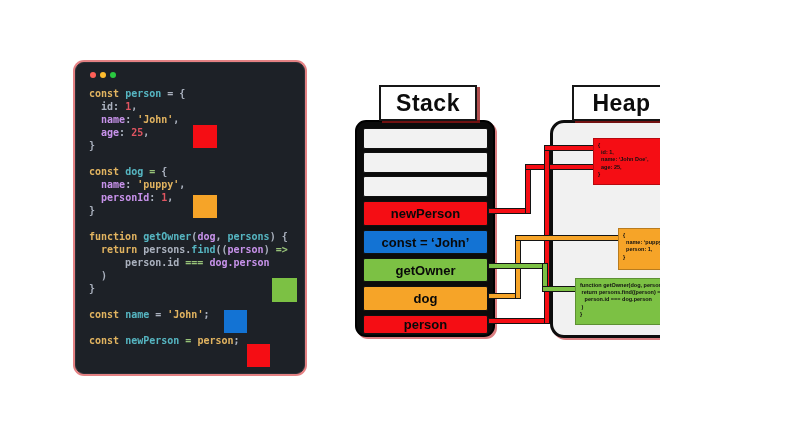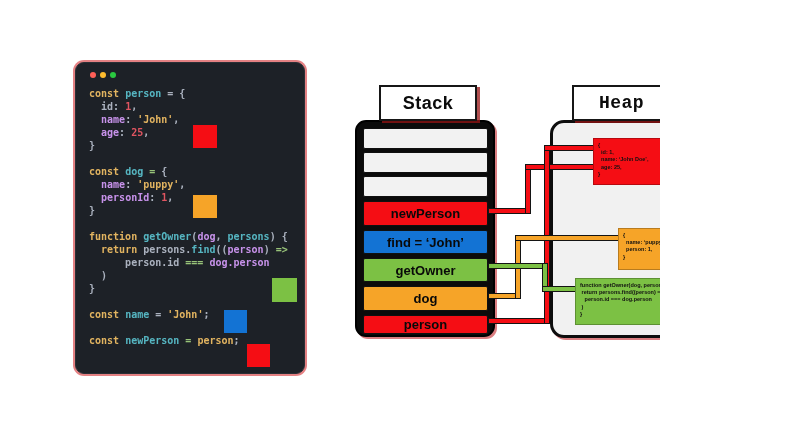--- a/index.html
+++ b/index.html
@@ -21,24 +21,24 @@
   .tok-prop{color:#c792ea}
   .tok-num{color:#e05561}
   .tok-str{color:#e2b460}
   .tok-green{color:#98c379}
   .tok-plain{color:#abb2bf}
   .sq{position:absolute;}
 
   
   .mem-label{position:absolute;background:#ffffff;border:2px solid #161616;
              display:flex;align-items:center;justify-content:center;
-             font-weight:bold;font-size:18px;color:#0c0c0c;letter-spacing:0.5px;
+             font-weight:bold;font-size:23px;color:#0c0c0c;letter-spacing:0.5px;
              box-shadow:3px 2px 0 rgba(150,20,20,0.75);z-index:50;}
   #stack-label{left:379px;top:85px;width:94px;height:32px;}
-  #heap-label{left:572px;top:85px;width:95px;height:32px;font-family:Liberation Mono, monospace;}
+  #heap-label{left:572px;top:85px;width:95px;height:32px;}
 
   
   .stack-box{position:absolute;left:355px;top:120px;width:140px;height:217px;
              background:#0b0b0b;border:2px solid #000;border-radius:11px;
              box-shadow:2px 2px 0 rgba(190,20,25,0.55);z-index:10;box-sizing:border-box;}
   .stack-row{position:absolute;left:6px;width:125px;border:1.5px solid #101010;
              border-radius:2px;box-sizing:border-box;display:flex;align-items:center;
              justify-content:center;font-weight:bold;font-size:13px;color:#090909;}
 
   
@@ -74,21 +74,21 @@
       <div class="sq" style="left: 224px; top: 310px; width: 23px; height: 23px; background: rgb(19, 115, 212); z-index: 20;"></div>
       <div class="sq" style="left: 247px; top: 344px; width: 23px; height: 23px; background: rgb(245, 13, 20); z-index: 20;"></div>
     </div>
 
   <div class="mem-label" id="stack-label">Stack</div>
   <div class="stack-box" id="stack-box">
       <div class="stack-row" style="top: 6px; height: 21px; background: rgb(242, 242, 242);"></div>
       <div class="stack-row" style="top: 30px; height: 21px; background: rgb(242, 242, 242);"></div>
       <div class="stack-row" style="top: 54px; height: 21px; background: rgb(242, 242, 242);"></div>
       <div class="stack-row" style="top: 79px; height: 25px; background: rgb(245, 13, 20);">newPerson</div>
-      <div class="stack-row" style="top: 108px; height: 24px; background: rgb(19, 115, 212);">find = ‘John’</div>
+      <div class="stack-row" style="top: 108px; height: 24px; background: rgb(19, 115, 212);">const = ‘John’</div>
       <div class="stack-row" style="top: 136px; height: 24px; background: rgb(124, 193, 68);">getOwner</div>
       <div class="stack-row" style="top: 164px; height: 25px; background: rgb(246, 164, 40);">dog</div>
       <div class="stack-row" style="top: 193px; height: 19px; background: rgb(245, 13, 20);">person</div>
     </div>
 
   <div class="mem-label" id="heap-label">Heap</div>
   <div class="heap-box" id="heap-box"></div>
   <div id="heap-objects">
       <div class="heap-obj" style="left: 593px; top: 138px; width: 69px; height: 47px; background: rgb(245, 13, 20);">{
   id: 1,

